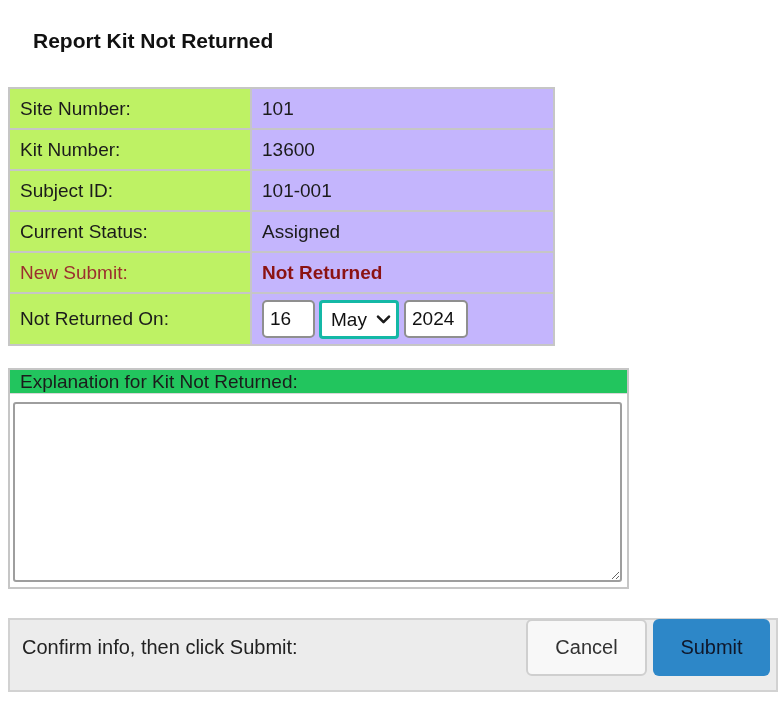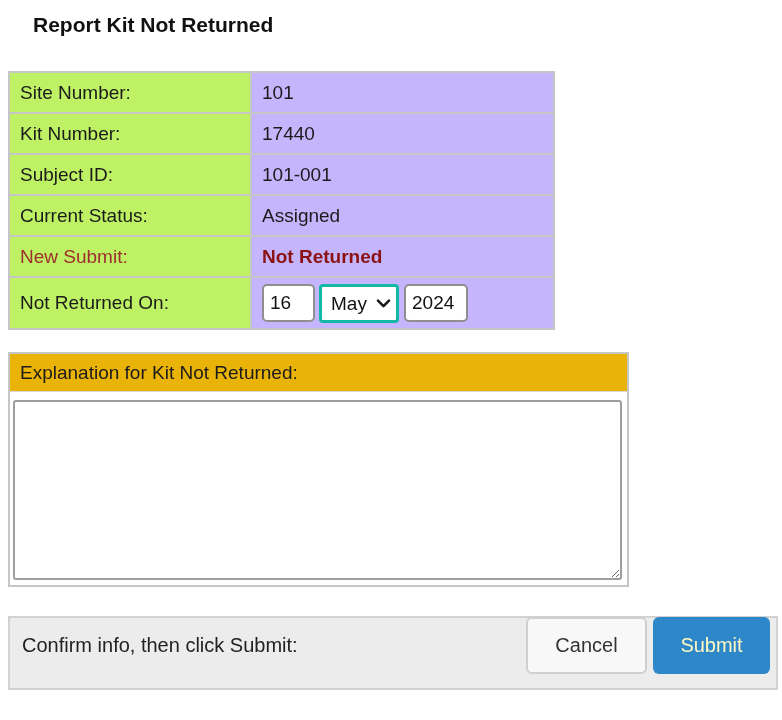--- a/index.html
+++ b/index.html
@@ -4,21 +4,21 @@
 <style>
   * { margin: 0; padding: 0; box-sizing: border-box; }
   html, body {
     width: 782px; height: 720px;
     background: #ffffff;
     font-family: "Liberation Sans", sans-serif;
     color: #1b1b1b;
     overflow: hidden;
   }
   .page-title {
-    margin: 12px 0 0 33px;
+    margin: 28px 0 0 33px;
     font-size: 21px;
     line-height: 26px;
     font-weight: bold;
     color: #111;
   }
   
   table.info {
     border-collapse: collapse;
     table-layout: fixed;
     width: 545px;
@@ -71,22 +71,22 @@
     line-height: 0;
   }
   
   .explain-box {
     width: 621px;
     margin: 22px 0 0 8px;
     border: 2px solid #c6c6c6;
     background: #fff;
   }
   .explain-header {
-    height: 38px;
-    background: #eab308;
+    height: 24px;
+    background: #22c55e;
     border-bottom: 1px solid #d8d8d8;
     display: flex;
     align-items: center;
     padding-left: 10px;
     font-size: 19px;
     color: #1b1b1b;
   }
   .explain-box textarea {
     display: block;
     width: 609px;
@@ -121,42 +121,42 @@
   .btn-cancel {
     width: 121px;
     background: #f8f8f8;
     border: 2px solid #cfcfcf;
     color: #333;
   }
   .btn-submit {
     width: 117px;
     background: #2d87c8;
     border: none;
-    color: #fef9c3;
+    color: #0f172a;
     margin-left: 6px;
   }
 </style>
 </head>
 <body>
 
 <h1 class="page-title">Report Kit Not Returned</h1>
 
 <table class="info">
   <colgroup>
       <col style="width:242px">
       <col style="width:303px">
     </colgroup>
   <tbody>
     <tr>
       <td class="label-cell">Site Number:</td>
       <td class="value-cell">101</td>
     </tr>
     <tr>
       <td class="label-cell">Kit Number:</td>
-      <td class="value-cell">17440</td>
+      <td class="value-cell">13600</td>
     </tr>
     <tr>
       <td class="label-cell">Subject ID:</td>
       <td class="value-cell">101-001</td>
     </tr>
     <tr>
       <td class="label-cell">Current Status:</td>
       <td class="value-cell">Assigned</td>
     </tr>
     <tr class="maroon">

